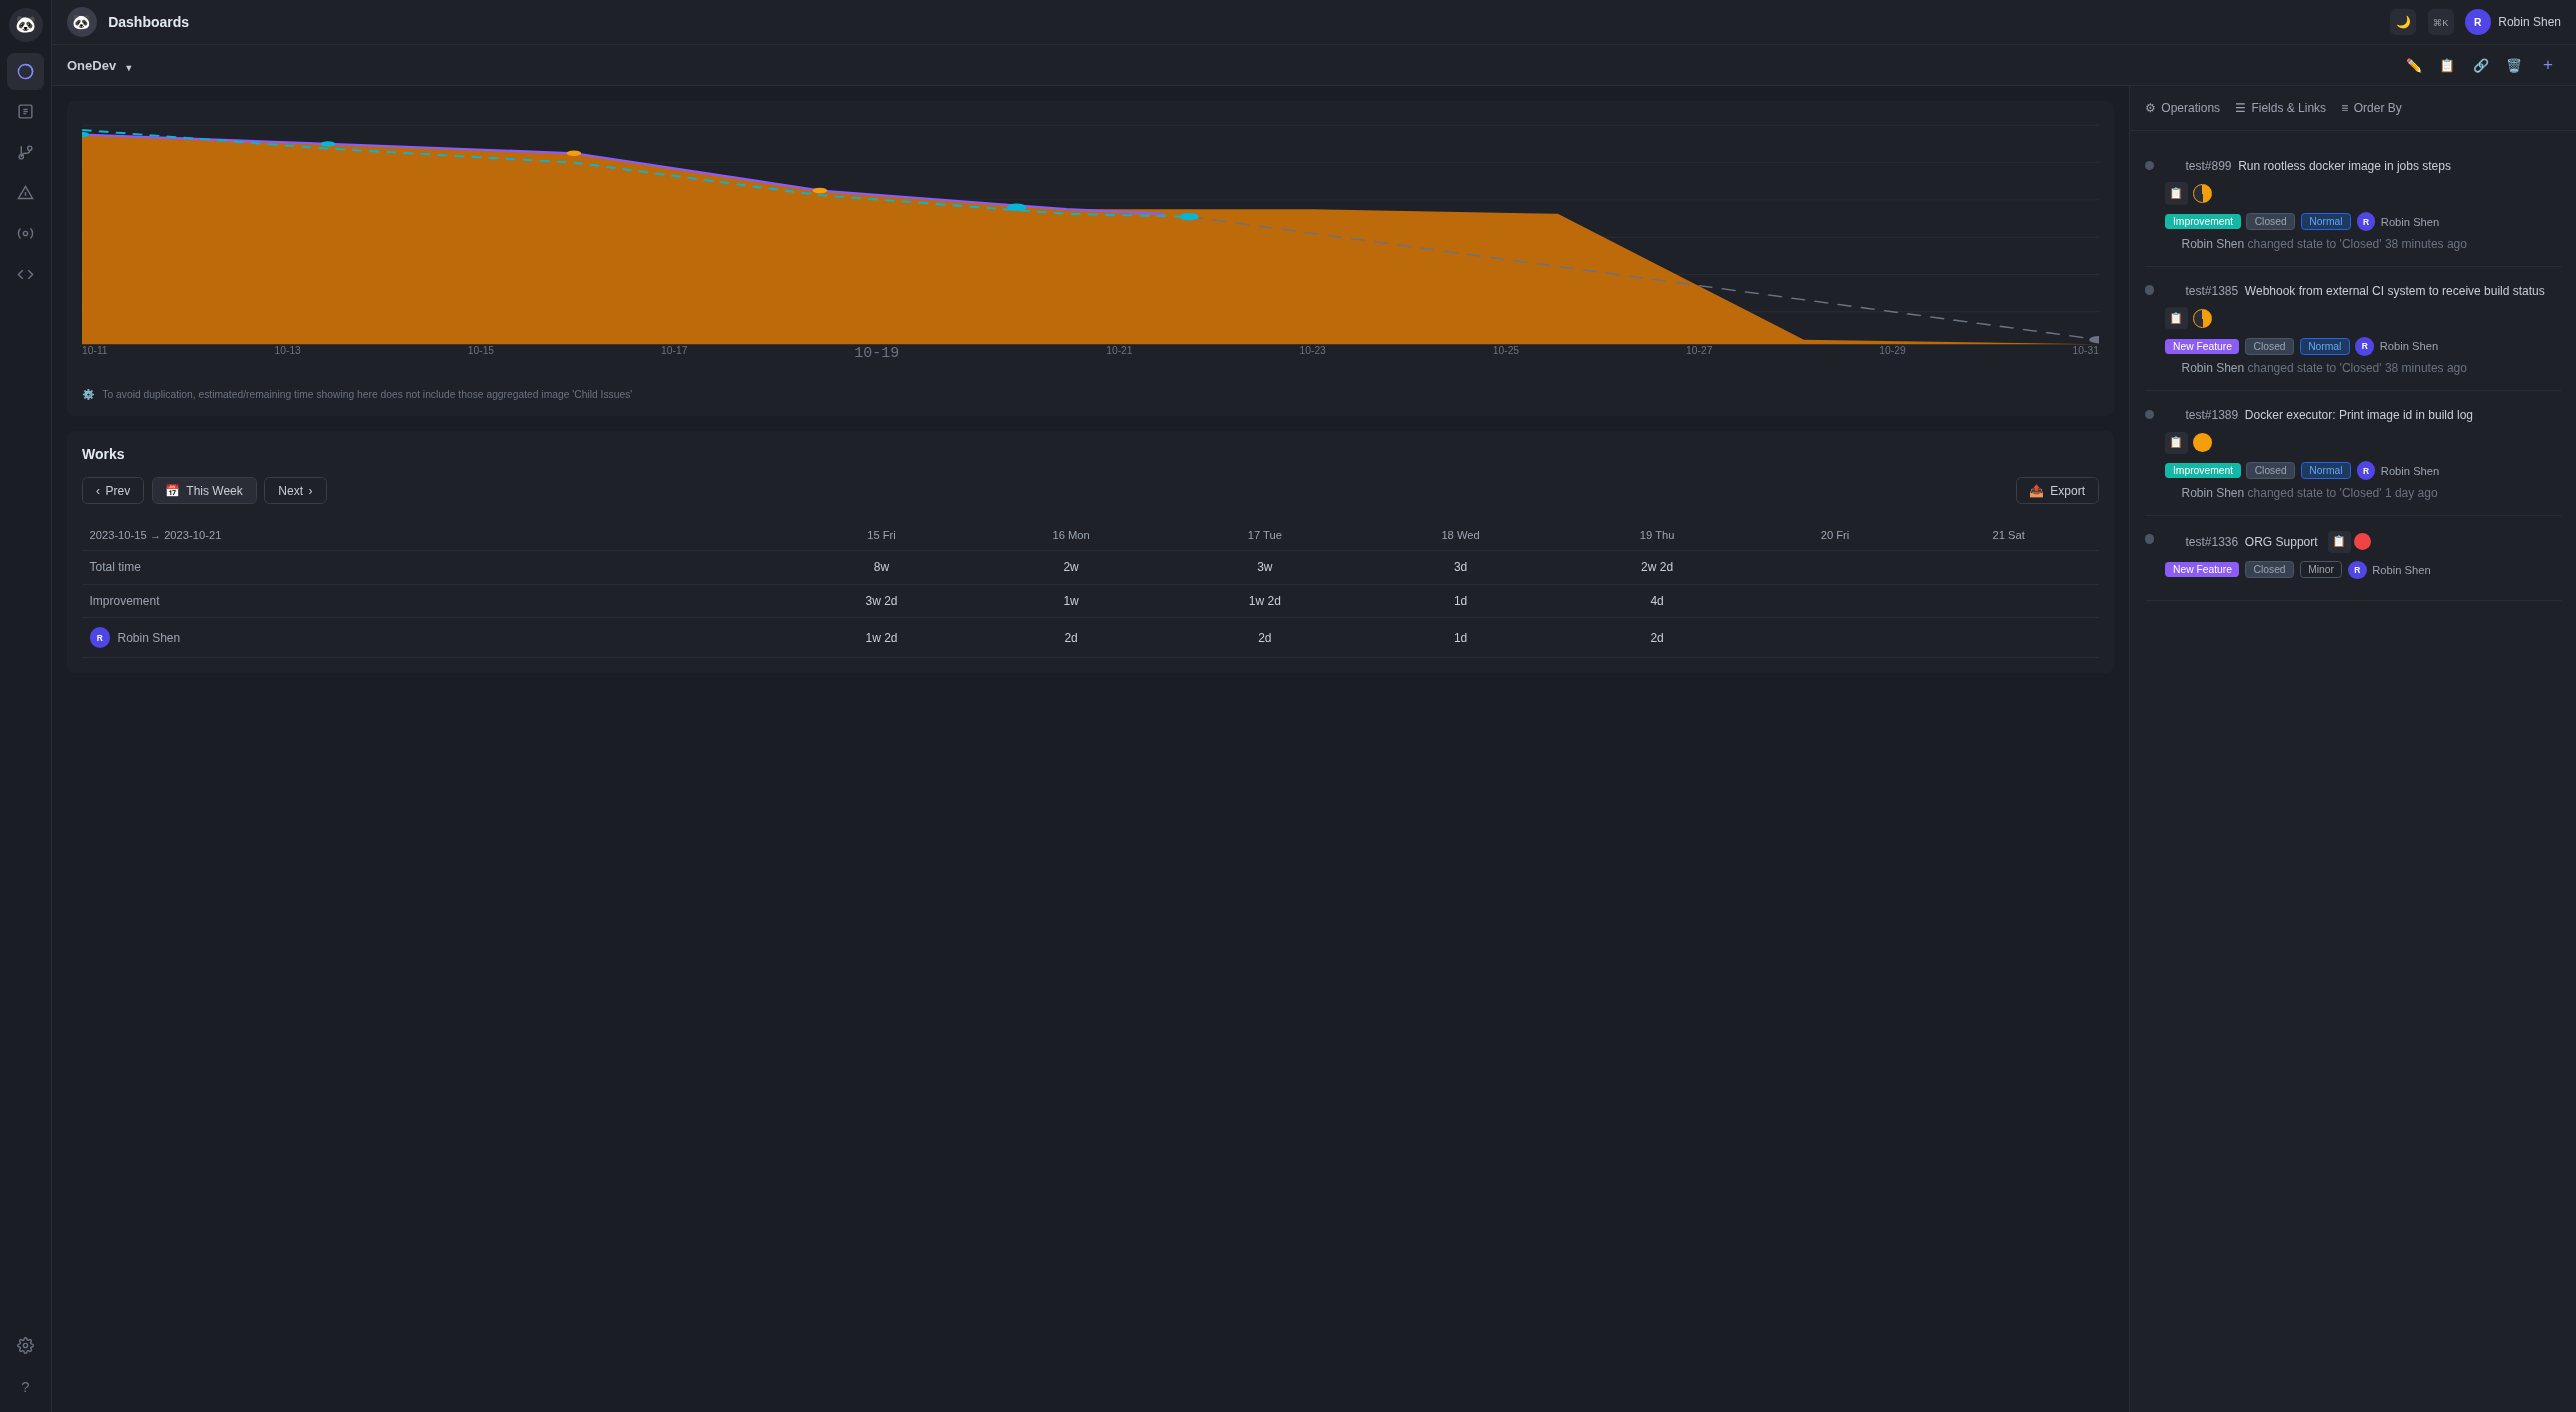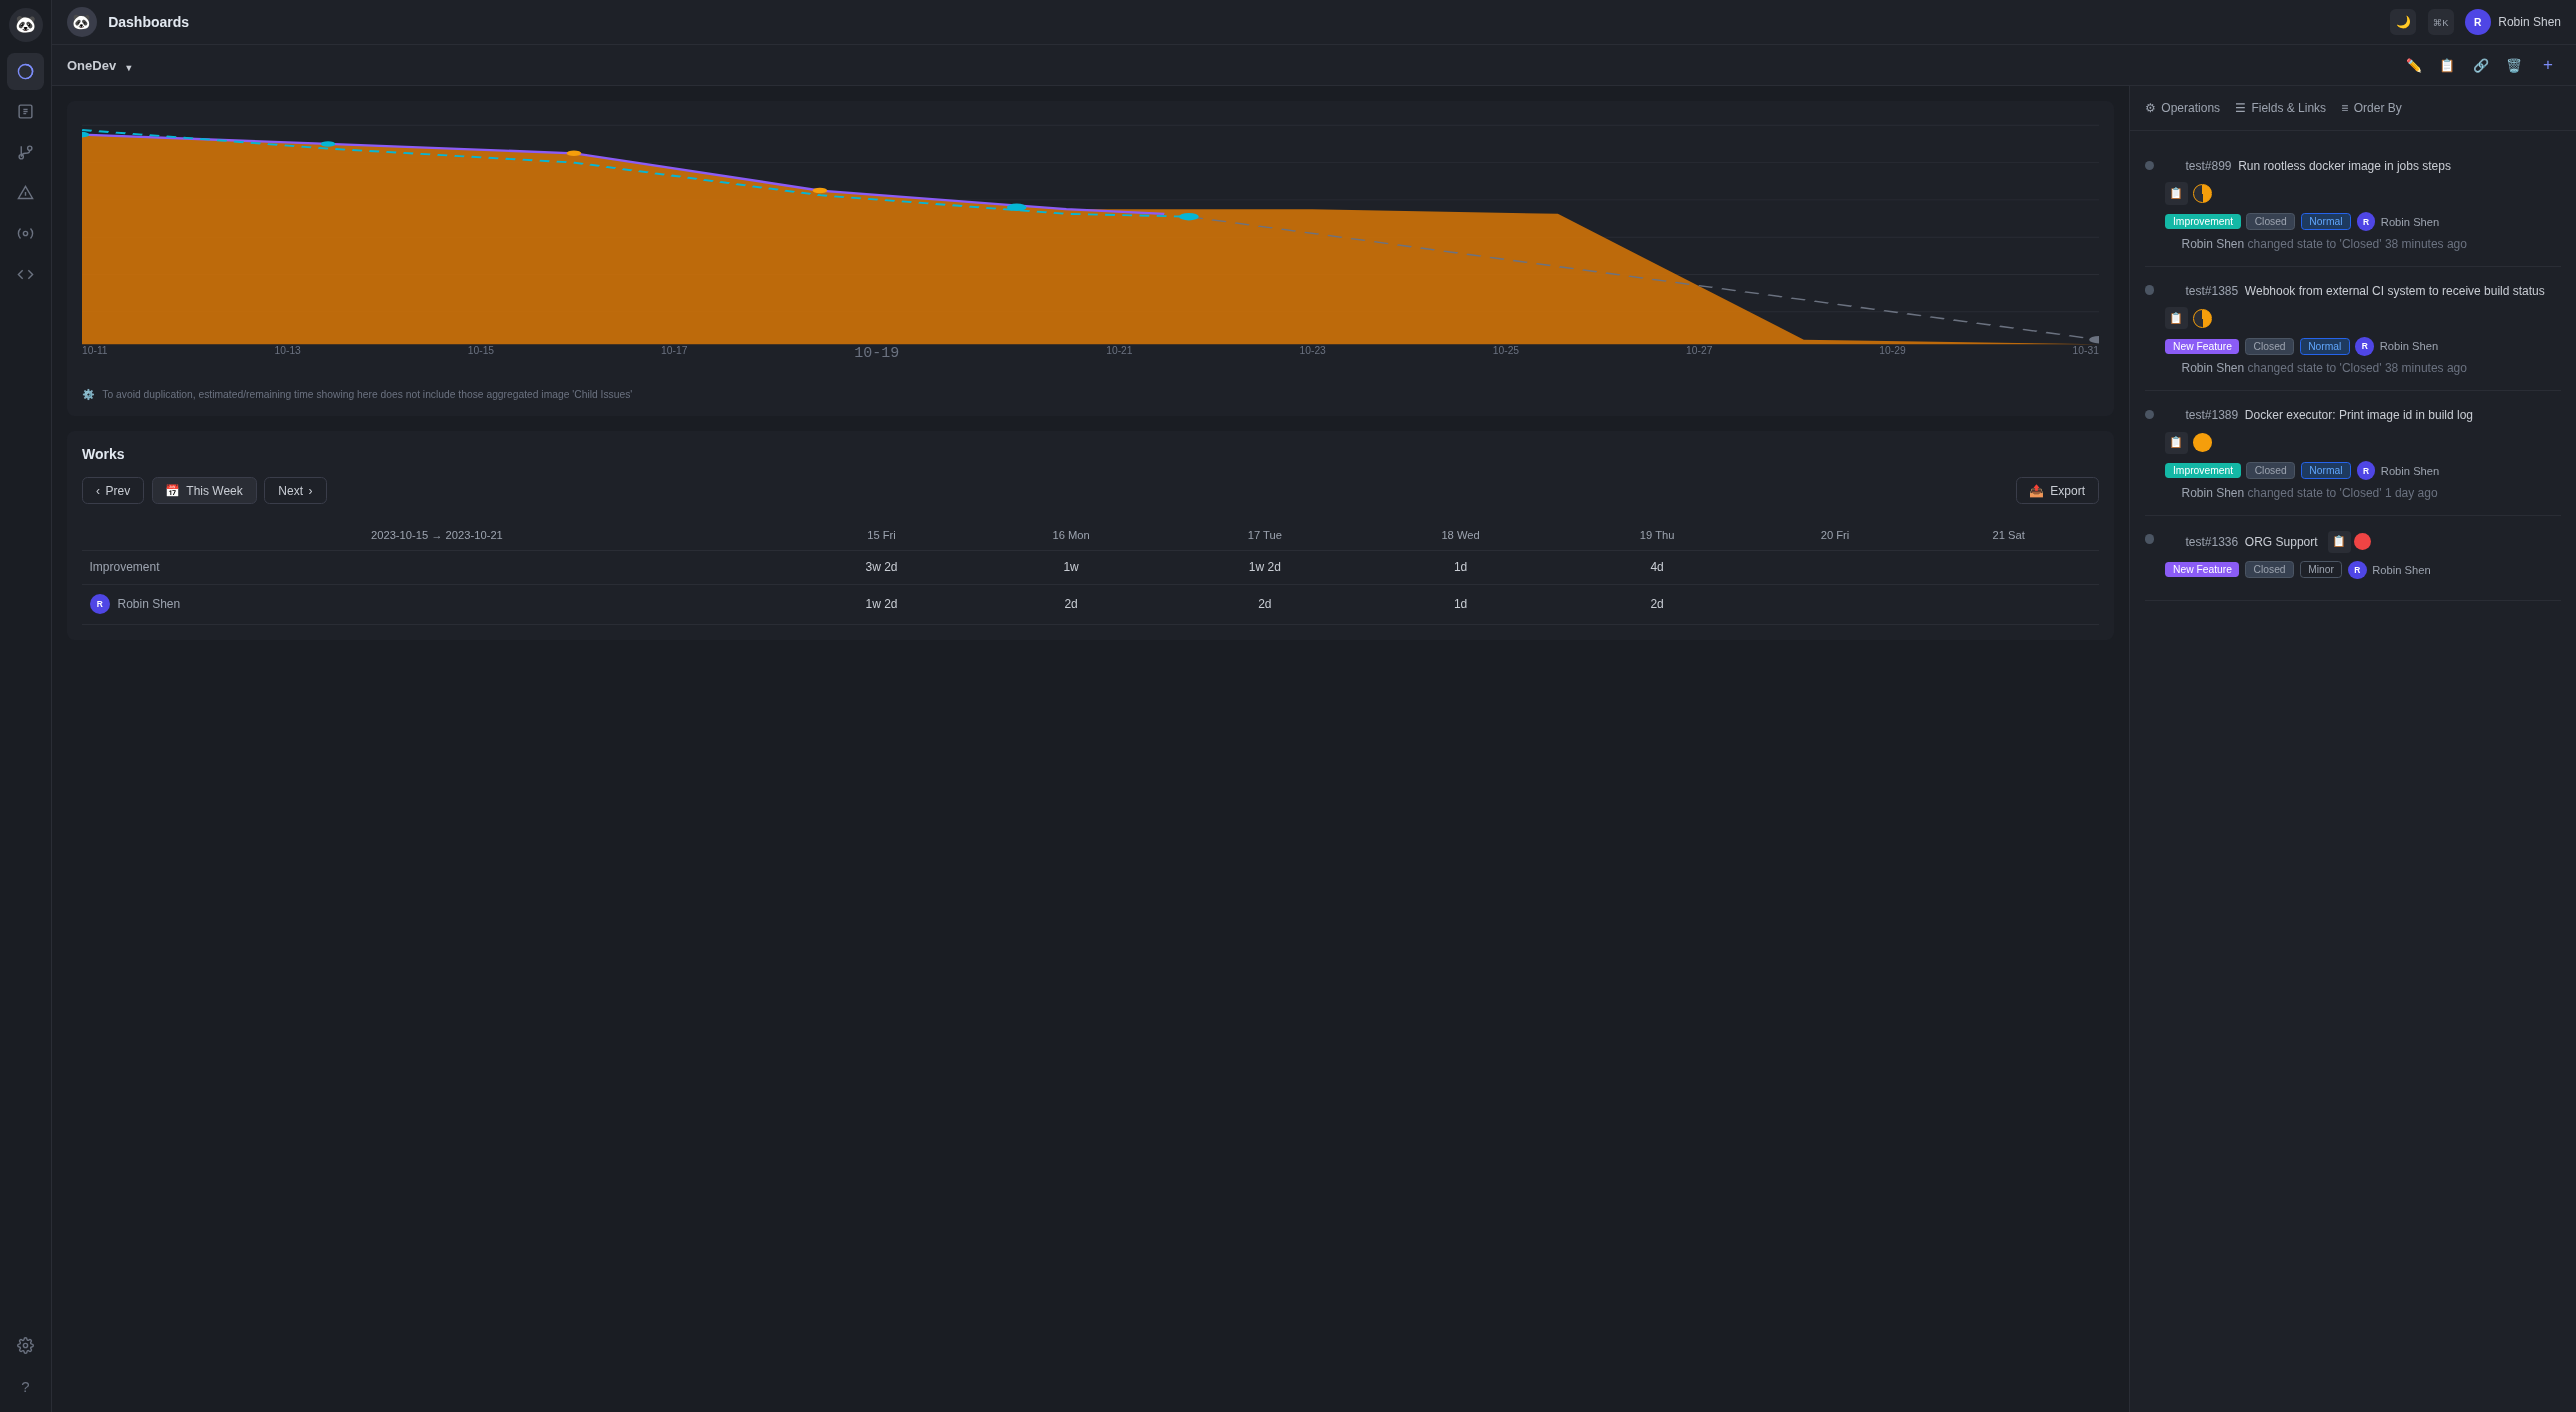--- a/index.html
+++ b/index.html
@@ -246,21 +246,21 @@
       border-collapse: collapse;
     }
     .works-table th {
       text-align: center;
       padding: 9.3px 7.5px;
       color: #9ca3af;
       font-weight: 500;
       font-size: 11.2px;
       border-bottom: 0.9px solid #2a2d35;
     }
-    .works-table th:first-child { text-align: center; margin-left: 28px; }
+    .works-table th:first-child { text-align: left; margin-left: 28px; }
     .works-table td {
       text-align: center;
       padding: 9.3px 7.5px;
       border-bottom: 0.9px solid #2a2d35;
       color: #c9cdd4;
       font-size: 12px;
     }
     .works-table td:first-child { text-align: left; color: #9ca3af; }
     .row-user {
       display: flex;
@@ -579,20 +579,30 @@
               <th>15 Fri</th>
               <th>16 Mon</th>
               <th>17 Tue</th>
               <th>18 Wed</th>
               <th>19 Thu</th>
               <th>20 Fri</th>
               <th>21 Sat</th>
             </tr>
           </thead>
           <tbody>
+            <tr>
+              <td>Total time</td>
+              <td>8w</td>
+              <td>2w</td>
+              <td>3w</td>
+              <td>3d</td>
+              <td>2w 2d</td>
+              <td></td>
+              <td></td>
+            </tr>
             <tr>
               <td>Improvement</td>
               <td>3w 2d</td>
               <td>1w</td>
               <td>1w 2d</td>
               <td>1d</td>
               <td>4d</td>
               <td></td>
               <td></td>
             </tr>

